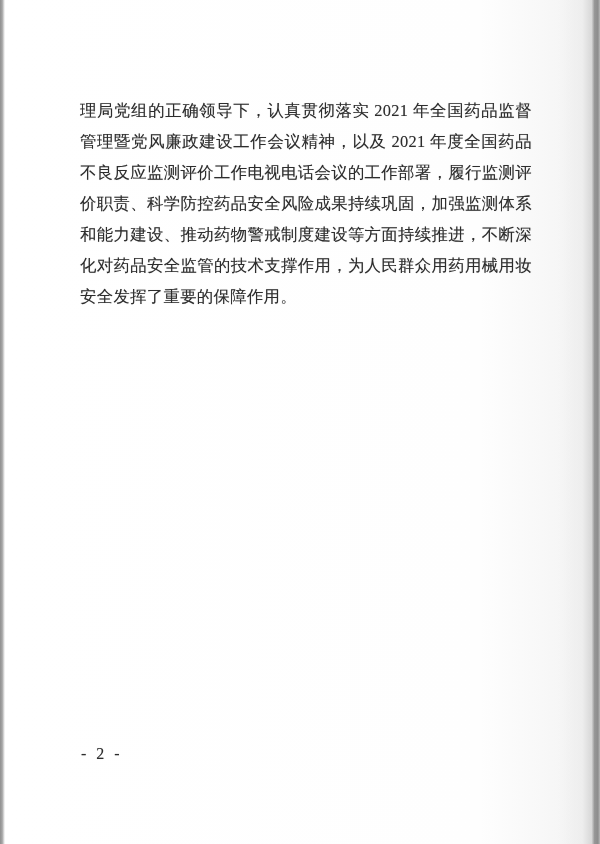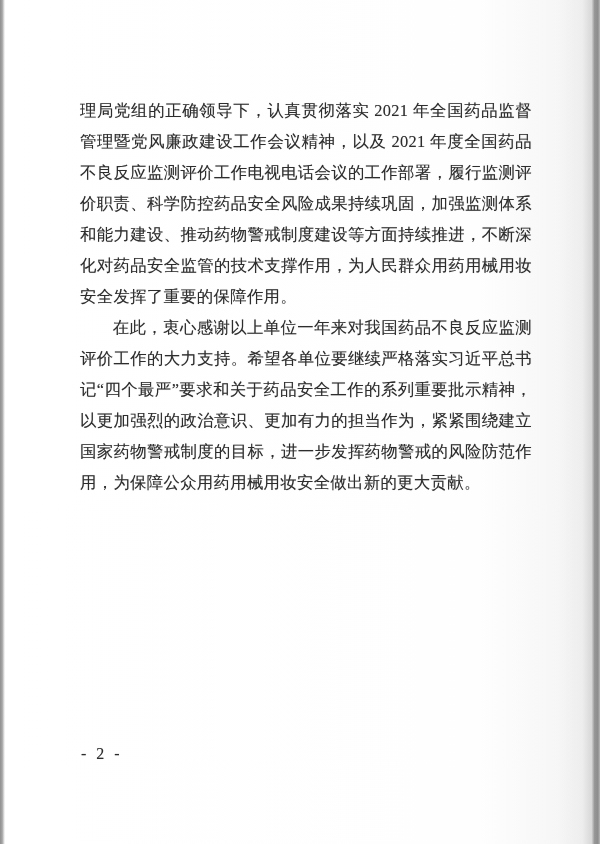--- a/index.html
+++ b/index.html
@@ -67,17 +67,16 @@
 </style>
 </head>
 <body>
 
 <div class="scan-page">
   <div class="edge-left"></div>
   <div class="edge-right"></div>
 
   <main class="doc-body">
     <p class="para">理局党组的正确领导下，认真贯彻落实 2021 年全国药品监督管理暨党风廉政建设工作会议精神，以及 2021 年度全国药品不良反应监测评价工作电视电话会议的工作部署，履行监测评价职责、科学防控药品安全风险成果持续巩固，加强监测体系和能力建设、推动药物警戒制度建设等方面持续推进，不断深化对药品安全监管的技术支撑作用，为人民群众用药用械用妆安全发挥了重要的保障作用。</p>
-    <p class="para indent">在此，衷心感谢以上单位一年来对我国药品不良反应监测评价工作的大力支持。希望各单位要继续严格落实习近平总书记“四个最严”要求和关于药品安全工作的系列重要批示精神，以更加强烈的政治意识、更加有力的担当作为，紧紧围绕建立国家药物警戒制度的目标，进一步发挥药物警戒的风险防范作用，为保障公众用药用械用妆安全做出新的更大贡献。</p>
   </main>
 
   <div class="page-number">- 2 -</div>
 </div>
 
 </body></html>

